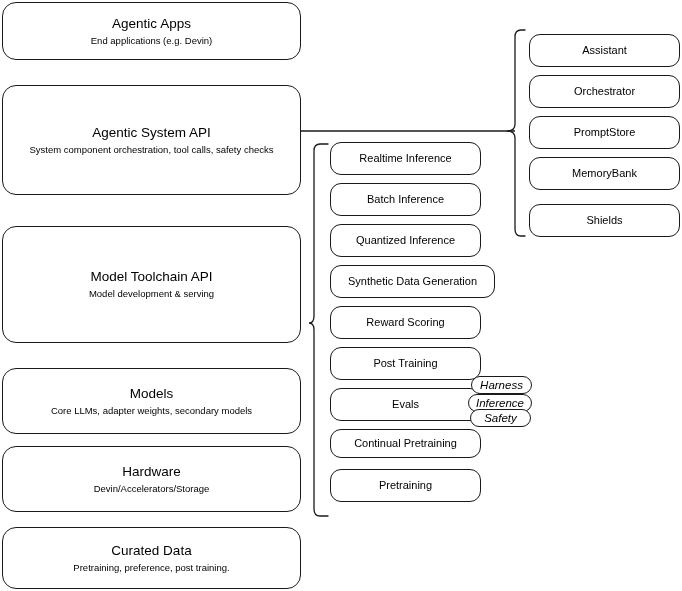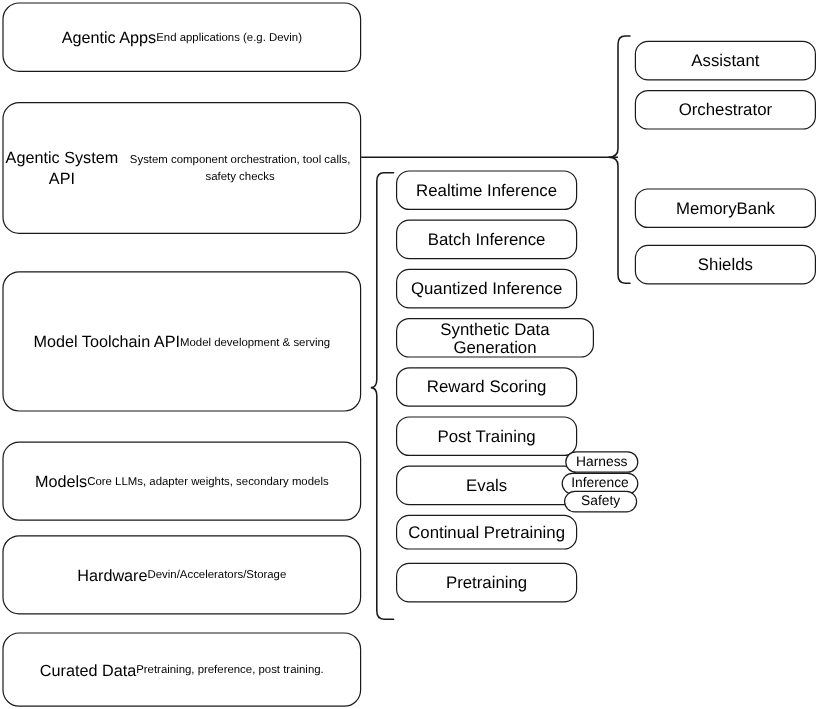--- a/index.html
+++ b/index.html
@@ -18,21 +18,21 @@
     overflow: hidden;
     background: #ffffff;
   }
   .stack-box {
     position: absolute;
     box-sizing: border-box;
     border: 1.3px solid #1a1a1a;
     border-radius: 14px;
     background: #ffffff;
     display: flex;
-    flex-direction: row;
+    flex-direction: column;
     align-items: center;
     justify-content: center;
     text-align: center;
   }
   .stack-title {
     font-size: 13.5px;
     line-height: 17px;
     color: #000;
   }
   .stack-sub {
@@ -43,39 +43,40 @@
   }
   .chip {
     position: absolute;
     box-sizing: border-box;
     border: 1.3px solid #1a1a1a;
     border-radius: 11px;
     background: #ffffff;
     display: flex;
     align-items: center;
     justify-content: center;
-    font-size: 14px;
+    font-size: 11px;
     line-height: 15px;
     color: #000;
     text-align: center;
   }
   .pill {
     position: absolute;
     box-sizing: border-box;
     border: 1.3px solid #1a1a1a;
     border-radius: 999px;
     background: #ffffff;
     display: flex;
     align-items: center;
     justify-content: center;
     font-size: 11.5px;
     line-height: 13px;
     color: #000;
     text-align: center;
     z-index: 5;
+    font-style: italic;
   }
   .brace {
     position: absolute;
     z-index: 2;
   }
   .connector {
     position: absolute;
     z-index: 1;
   }
   svg { display: block; overflow: visible; }
@@ -180,20 +181,23 @@
                L20 208" stroke="#1a1a1a" stroke-width="1.3" fill="none" stroke-linecap="round"></path>
     </svg>
   </div>
 
   <div class="chip" style="left:529px; top:34px; width:151px; height:33px;">
     <span>Assistant</span>
   </div>
   <div class="chip" style="left:529px; top:75px; width:151px; height:33px;">
     <span>Orchestrator</span>
   </div>
+  <div class="chip" style="left:529px; top:116px; width:151px; height:33px;">
+    <span>PromptStore</span>
+  </div>
   <div class="chip" style="left:529px; top:157px; width:151px; height:33px;">
     <span>MemoryBank</span>
   </div>
   <div class="chip" style="left:529px; top:204px; width:151px; height:33px;">
     <span>Shields</span>
   </div>
 
 </div>
 
 </body></html>

